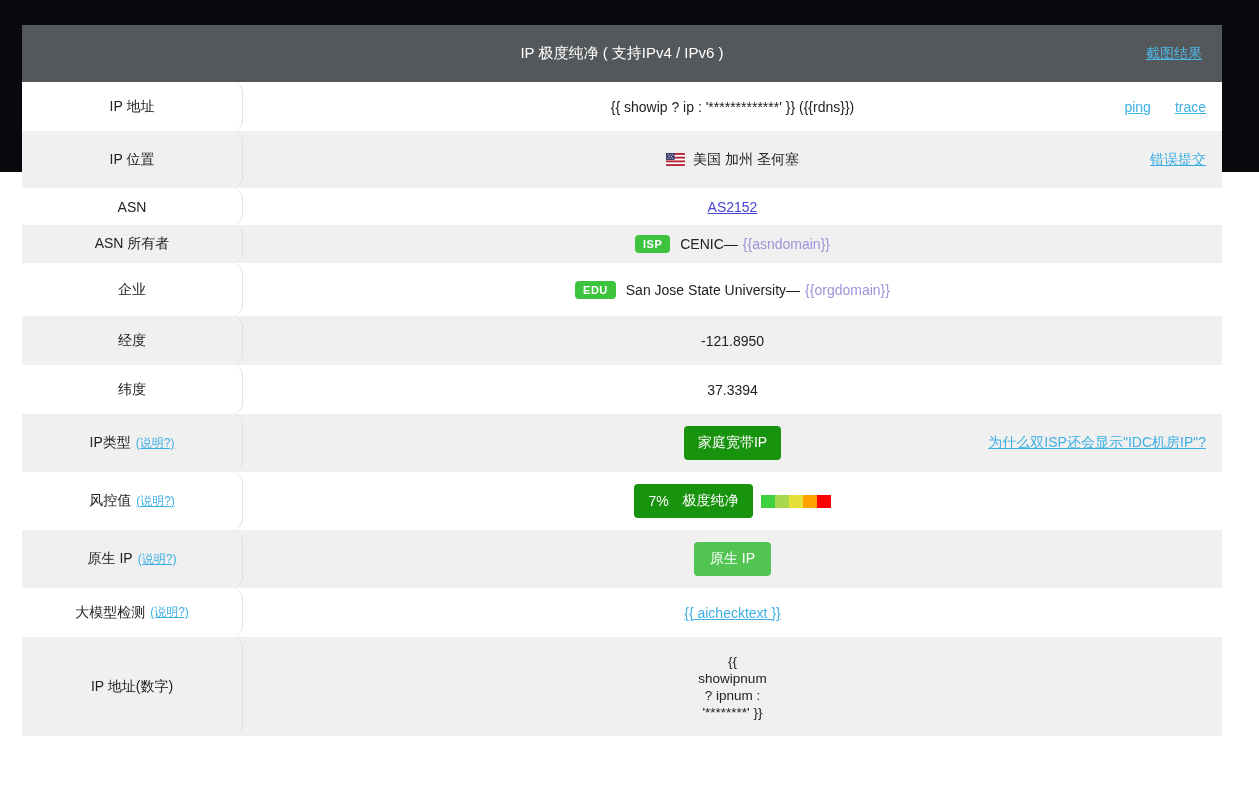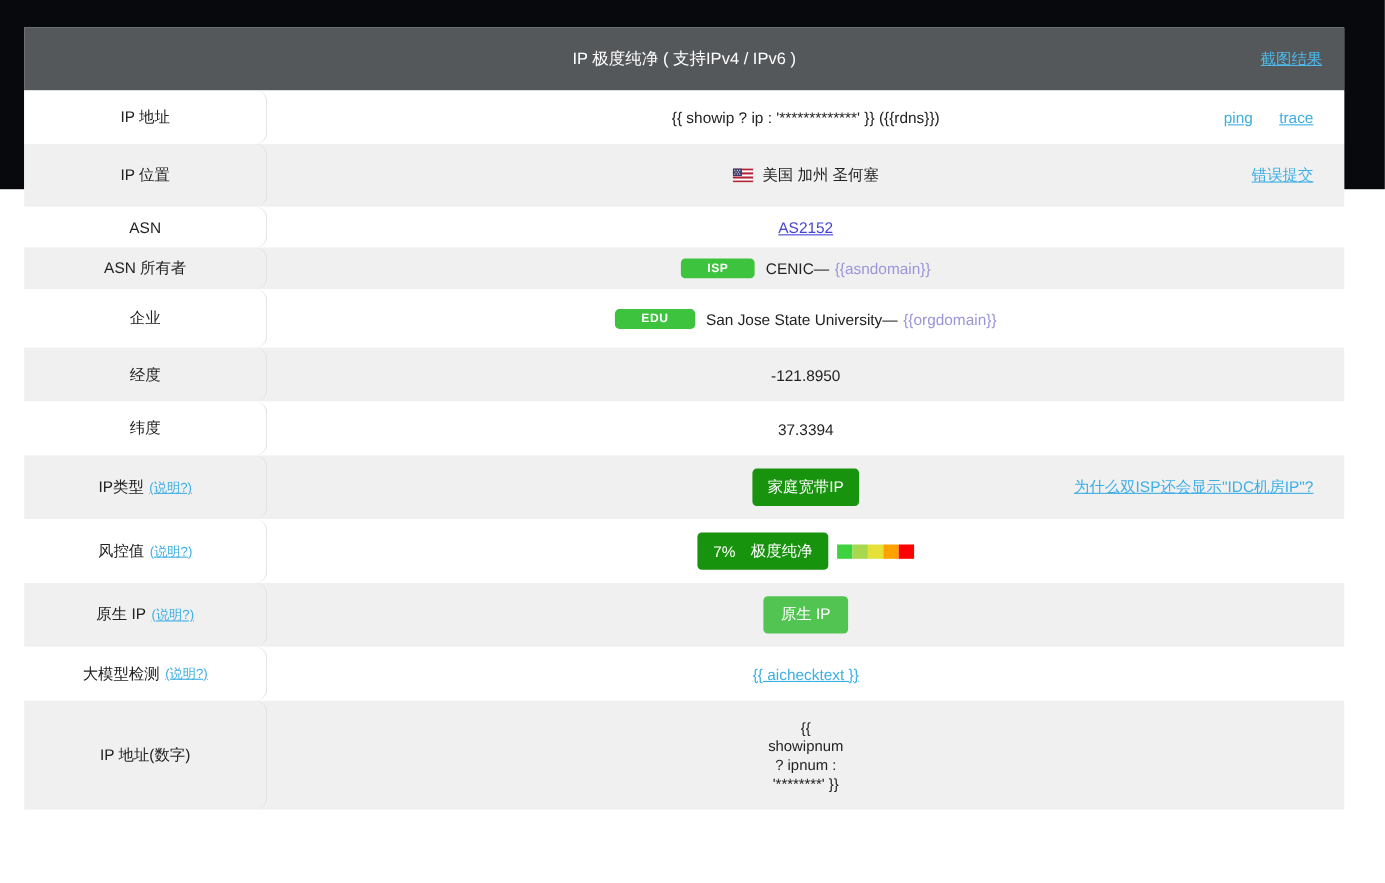--- a/index.html
+++ b/index.html
@@ -59,21 +59,21 @@
     flex: 1;
     position: relative;
     display: flex;
     align-items: center;
     justify-content: center;
     gap: 8px;
     font-size: 14px;
   }
   .right-links {
     position: absolute;
-    right: 28px; top: 50%;
+    right: 16px; top: 50%;
     transform: translateY(-50%);
     display: flex;
     gap: 24px;
   }
   a.link, .link {
     color: #3cafe4;
     text-decoration: underline;
     cursor: pointer;
     font-size: 14px;
   }
@@ -87,21 +87,21 @@
     color: #4545d5;
     text-decoration: underline;
     cursor: pointer;
     font-size: 14px;
   }
   .tag {
     background: #3dc33d;
     color: #fff;
     font-size: 11px;
     font-weight: bold;
-    padding: 3px 24px;
+    padding: 3px 8px;
     border-radius: 4px;
     letter-spacing: 0.5px;
   }
   .purple { color: #9b95d9; }
   .btn-dark-green {
     background: #18930e;
     color: #fff;
     border: none;
     border-radius: 4px;
     padding: 8px 14px;

